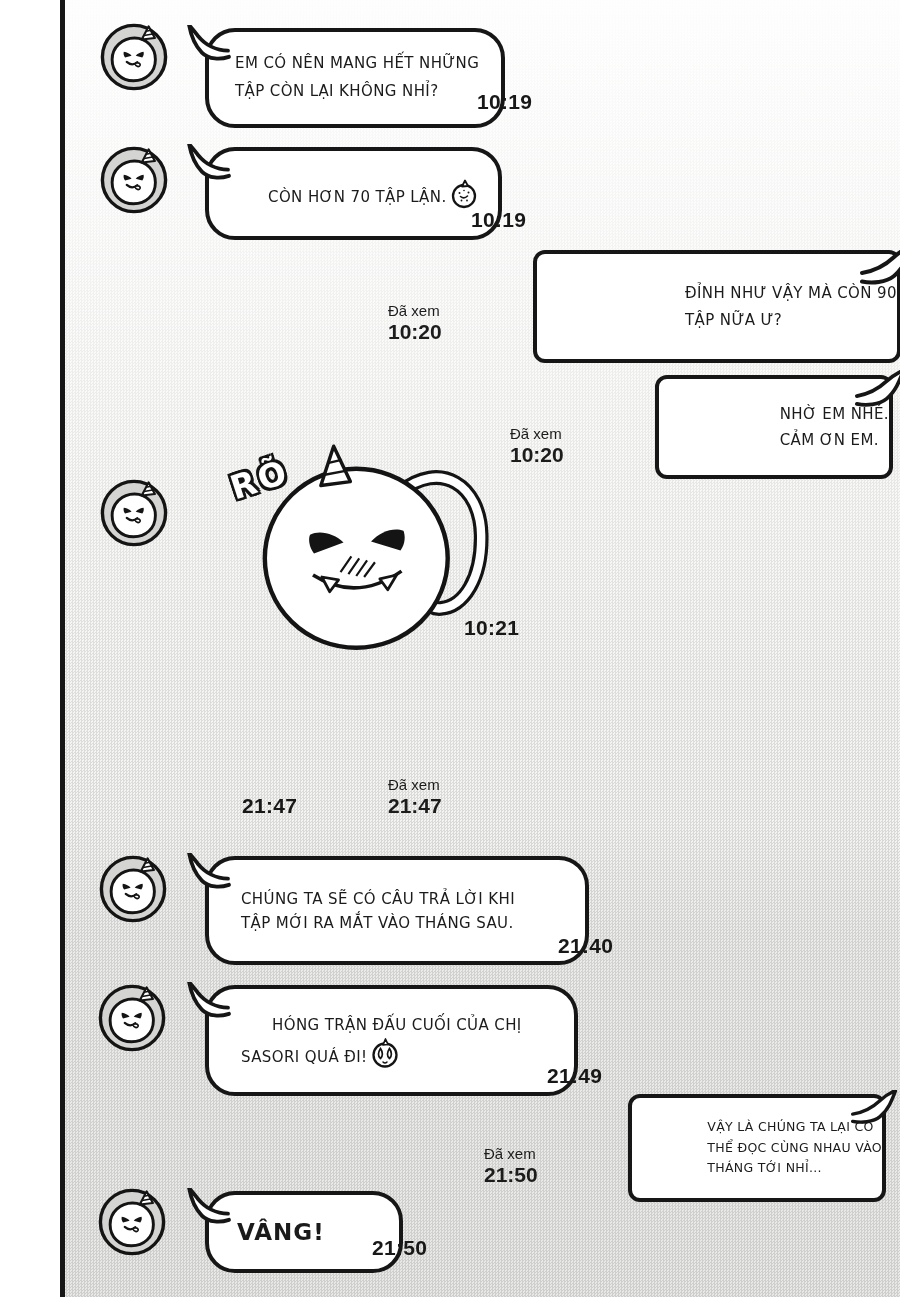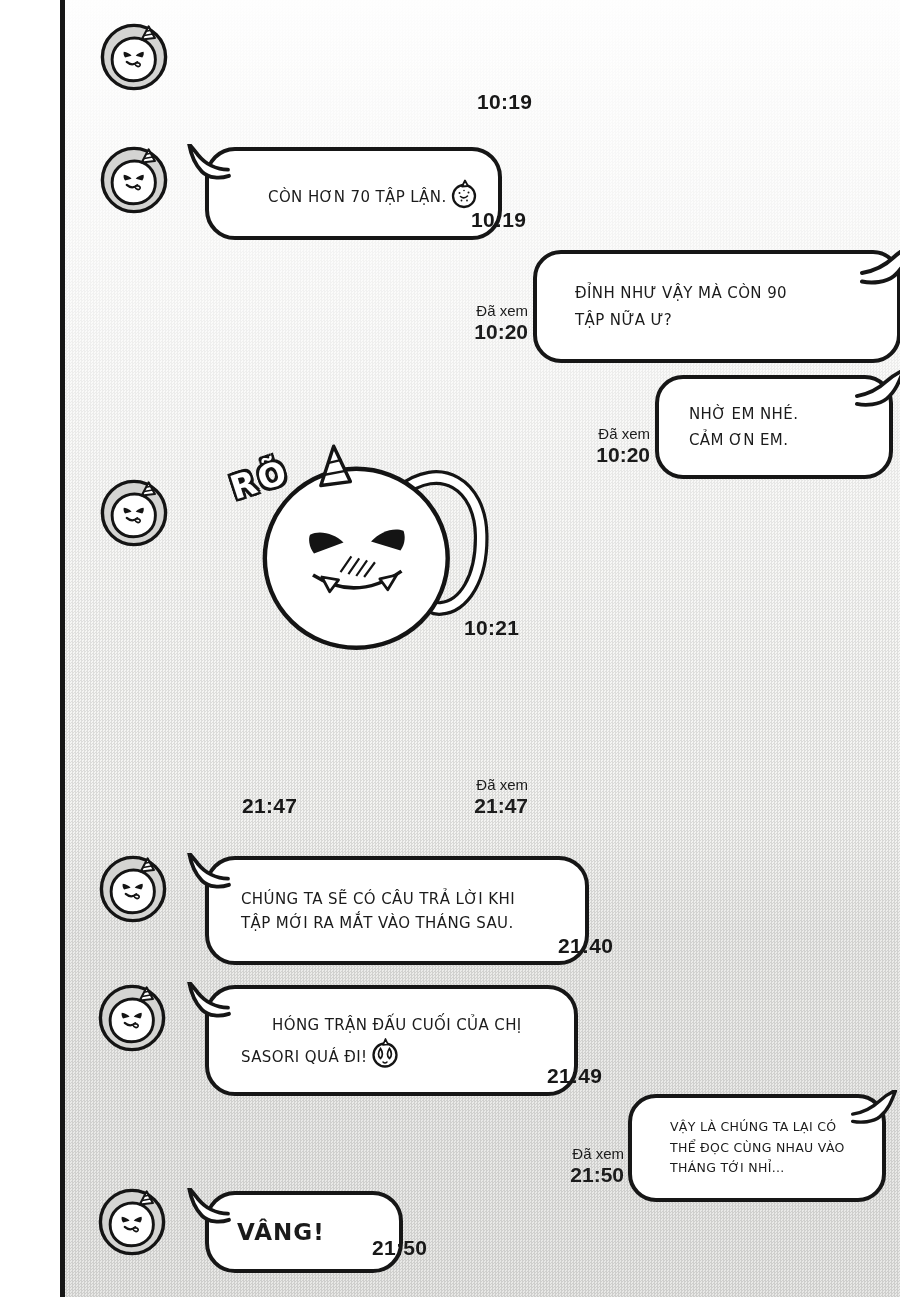--- a/index.html
+++ b/index.html
@@ -16,25 +16,25 @@
         rgba(255,255,255,0.40) 36%,
         rgba(255,255,255,0.12) 52%,
         rgba(255,255,255,0.02) 63%,
         rgba(0,0,0,0.035) 72%,
         rgba(0,0,0,0.05) 100%),
       repeating-conic-gradient(#d9d9d7 0% 25%, #f4f4f2 0% 50%);
     background-size:auto,3px 3px;}
   .avatar{position:absolute;width:70px;height:70px;}
   .bubble{position:absolute;background:#ffffff;border:4px solid #161616;display:flex;align-items:center;}
   .bubble.left{border-radius:30px;}
-  .bubble.right{border-radius:28px;}
+  .bubble.right{border-radius:12px;justify-content:flex-end;}
   .msg{font-family:"DejaVu Sans",sans-serif;color:#1b1b1b;white-space:pre;letter-spacing:0.4px;line-height:1.6;}
   .tail{position:absolute;pointer-events:none;}
   .time{position:absolute;font-family:"Liberation Sans",sans-serif;font-weight:bold;font-size:21px;color:#181818;letter-spacing:0.3px;}
-  .seen-block{position:absolute;width:140px;text-align:right;font-family:"Liberation Sans",sans-serif;color:#1c1c1c;}
+  .seen-block{position:absolute;width:140px;text-align:left;font-family:"Liberation Sans",sans-serif;color:#1c1c1c;}
   .seen-block .seen{font-size:15px;line-height:1.1;}
   .seen-block .stime{font-size:21px;font-weight:bold;line-height:1.15;}
   .sticker-label{position:absolute;transform:rotate(-18deg);font-family:"DejaVu Sans",sans-serif;font-weight:bold;
     font-size:33px;color:#ffffff;letter-spacing:3px;
     text-shadow:-2.5px -2.5px 0 #141414,2.5px -2.5px 0 #141414,-2.5px 2.5px 0 #141414,2.5px 2.5px 0 #141414,
       -2.5px 0 0 #141414,2.5px 0 0 #141414,0 -2.5px 0 #141414,0 2.5px 0 #141414;}
   .emoji{display:inline-block;vertical-align:-7px;margin-left:2px;}
 </style>
 </head>
 <body>
@@ -63,20 +63,27 @@
 </svg>
 
 <div class="page">
   <div class="left-margin"></div>
   <div class="panel-border"></div>
   <div class="panel"></div>
 
   <svg class="avatar" style="left:99px;top:22px">
       <use href="#avatar-sym"></use>
     </svg>
+  <div class="bubble left" style="left:205px;top:28px;width:266px;height:92px;padding-left:26px">
+    <svg class="tail" style="left:-22px;top:-7px;width:44px;height:38px">
+        <use href="#tail-left-sym"></use>
+      </svg>
+    <div class="msg" style="font-size:15px;line-height:1.85">EM CÓ NÊN MANG HẾT NHỮNG
+TẬP CÒN LẠI KHÔNG NHỈ?</div>
+  </div>
   <div class="time" style="left:477px;top:90px">10:19</div>
 
   <svg class="avatar" style="left:99px;top:145px">
       <use href="#avatar-sym"></use>
     </svg>
   <div class="bubble left" style="left:205px;top:147px;width:261px;height:85px;padding-left:28px">
     <svg class="tail" style="left:-22px;top:-7px;width:44px;height:38px">
         <use href="#tail-left-sym"></use>
       </svg>
     <div class="msg" style="font-size:15px">

